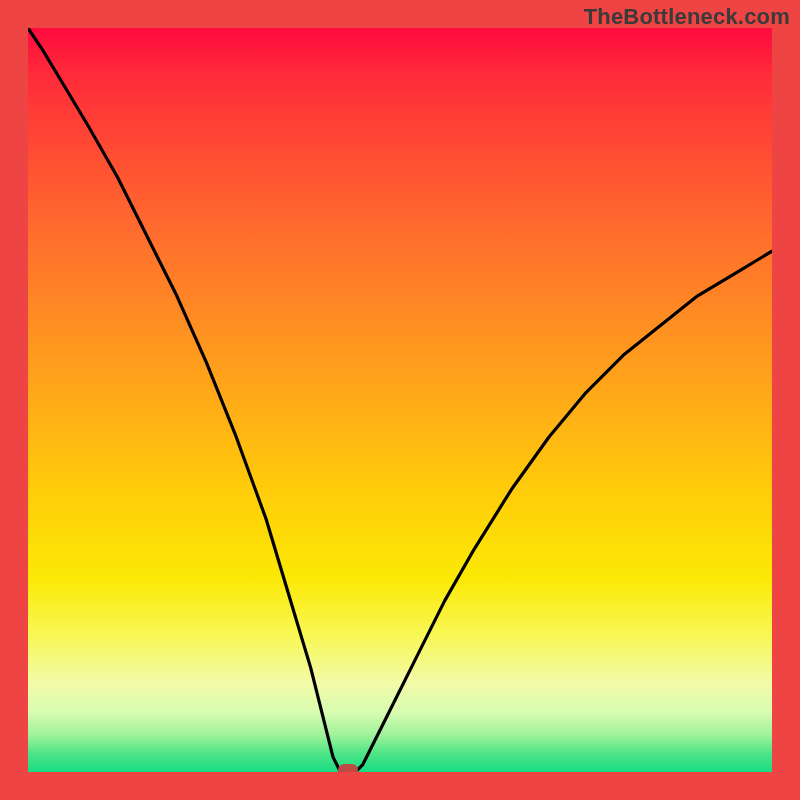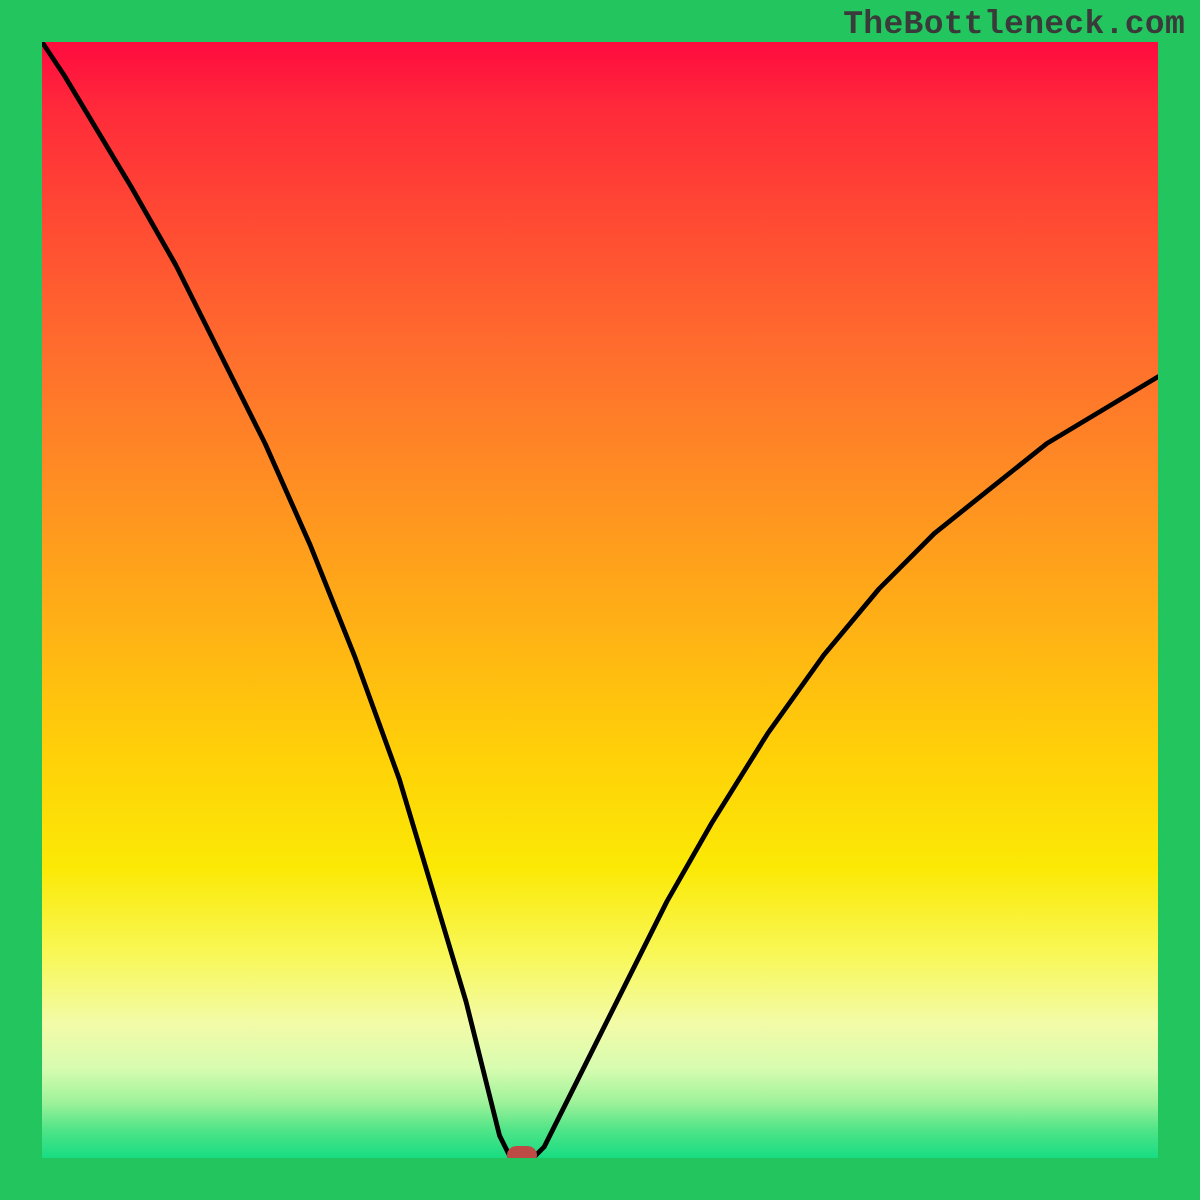--- a/index.html
+++ b/index.html
@@ -5,22 +5,21 @@
   body {
     margin: 0;
     padding: 0;
     background: #fff;
     font-family: Arial, Helvetica, sans-serif;
   }
   .wrap {
     width: 800px;
     height: 800px;
     position: relative;
-    background: #22c55e;
-    font-family: Liberation Mono, monospace;
+    background: #ef4444;
   }
   .watermark {
     position: absolute;
     top: 4px;
     right: 10px;
     color: #3a3a3a;
     font-weight: bold;
     font-size: 22px;
     z-index: 10;
     letter-spacing: 0.2px;

